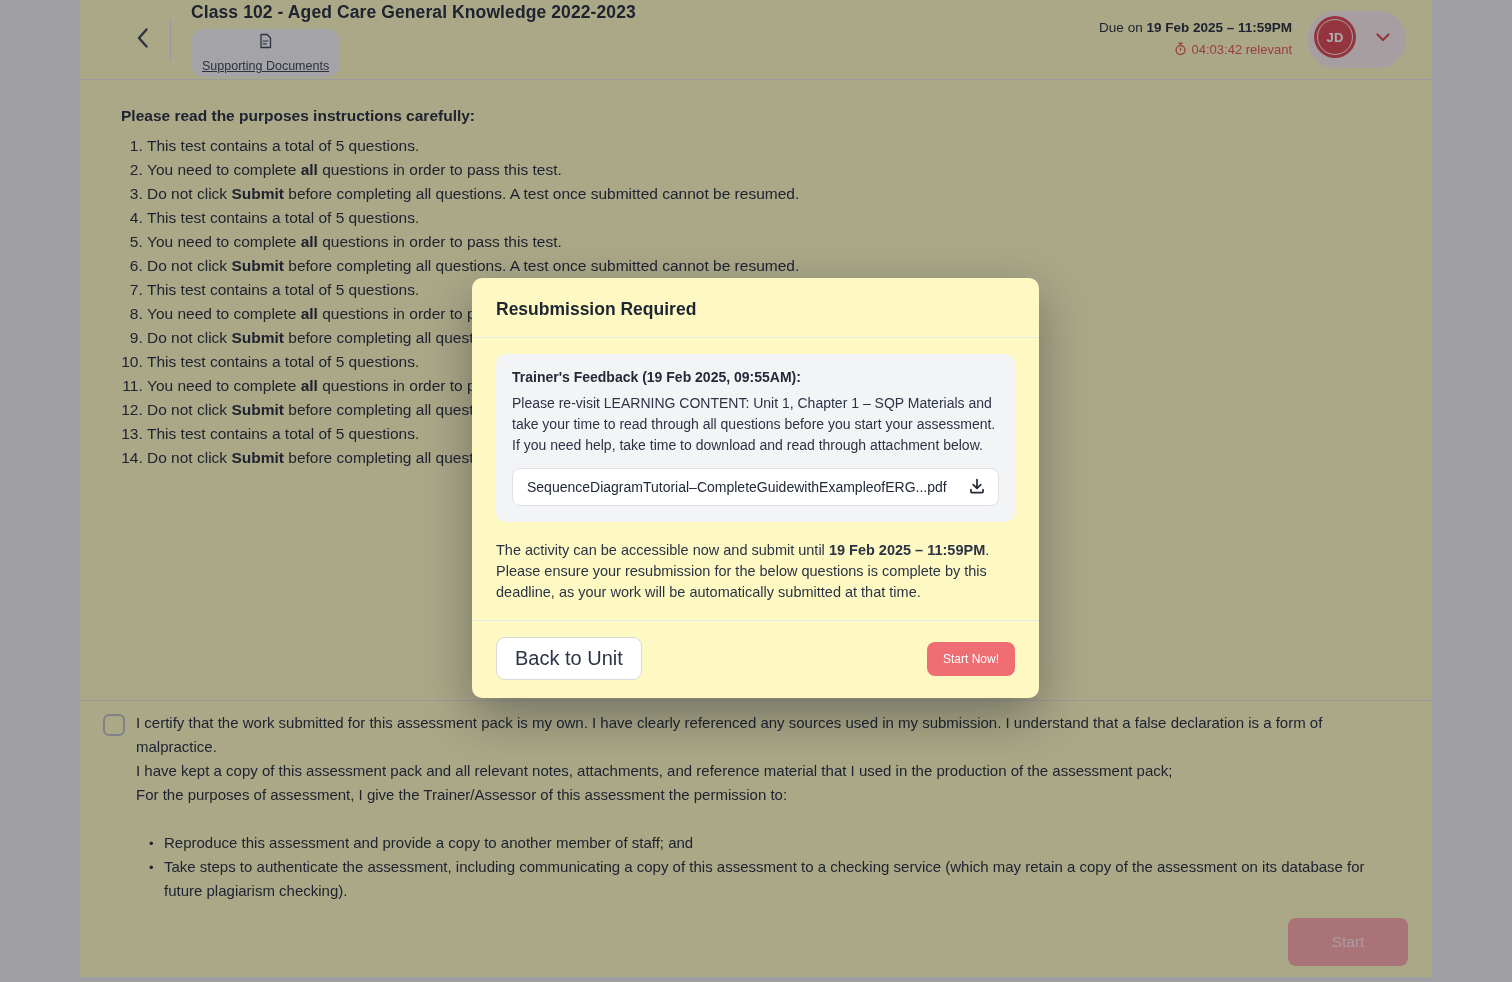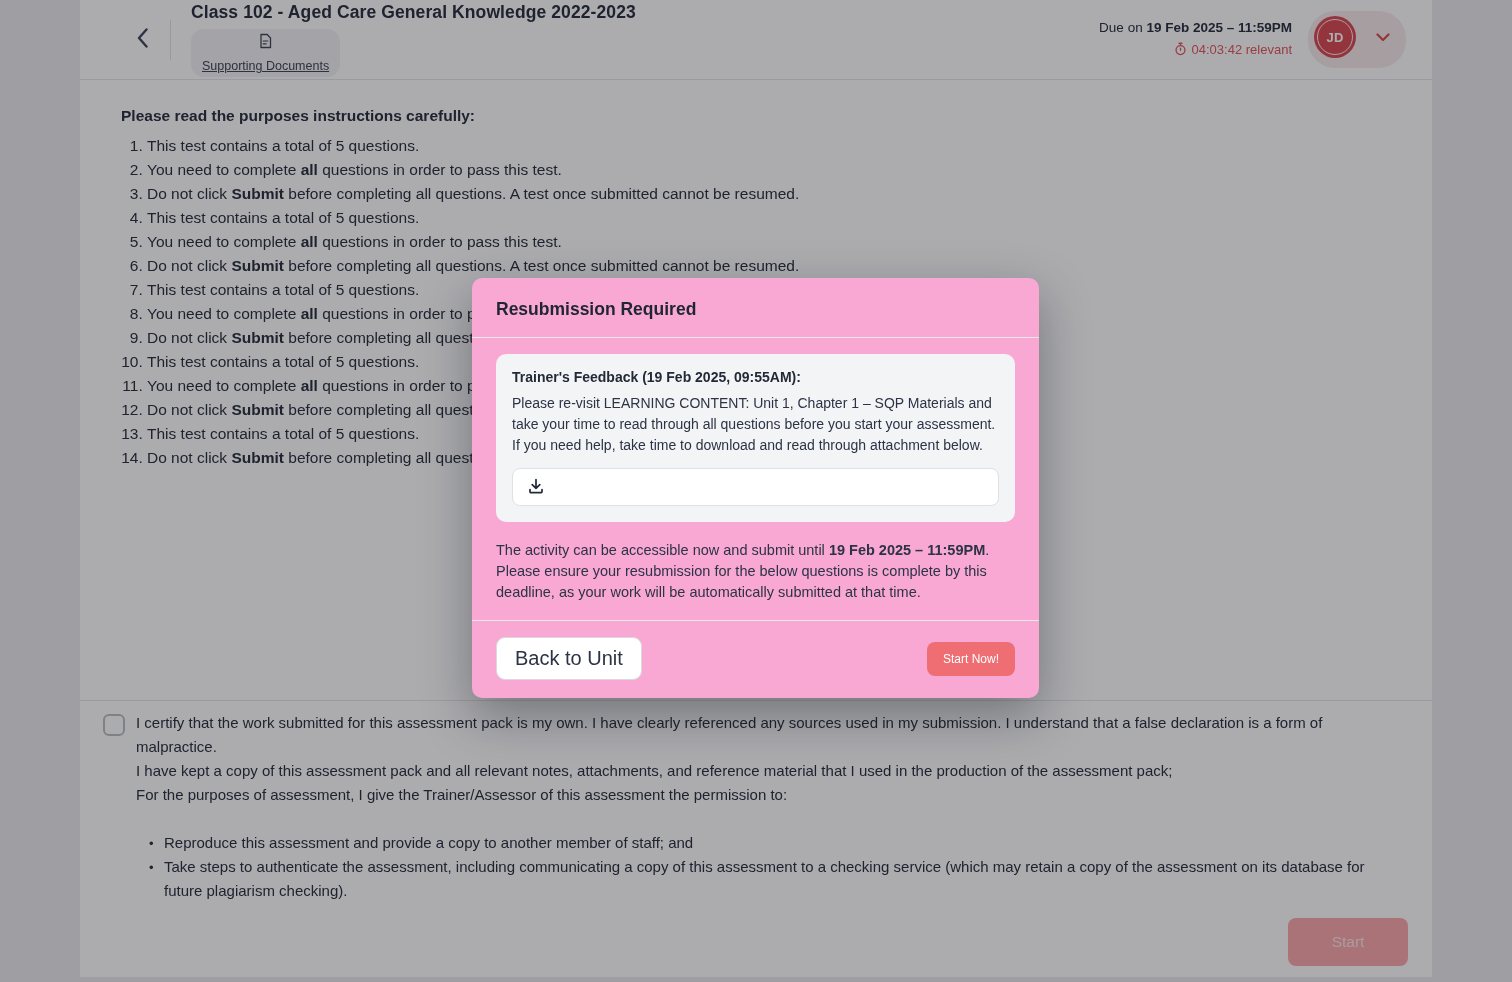--- a/index.html
+++ b/index.html
@@ -9,21 +9,21 @@
     background: #e9e9ec;
     color: #232a39;
     overflow: hidden;
   }
   .screen { position: relative; width: 1512px; height: 982px; }
 
   
   .card {
     position: absolute; left: 80px; top: 0;
     width: 1352px; height: 977px;
-    background: #ffffff;
+    background: #fef9c3;
     display: flex; flex-direction: column;
   }
 
   
   .card-header {
     flex: 0 0 80px; height: 80px;
     border-bottom: 1px solid #e3e4e8;
     display: flex; align-items: center;
     padding: 0 26px 0 48px;
   }
@@ -88,21 +88,21 @@
     position: absolute; right: 24px; bottom: 11px;
     width: 120px; height: 48px; border: none; border-radius: 8px;
     background: #faa6aa; color: #fde4e6; font-size: 15.5px;
     font-family: inherit; cursor: not-allowed;
   }
 
   
   .overlay { position: absolute; inset: 0; background: rgba(24,26,32,.36); z-index: 10; }
   .modal {
     position: absolute; left: 472px; top: 278px; width: 567px;
-    background: #f9a8d4; border-radius: 10px; z-index: 20;
+    background: #fef9c3; border-radius: 10px; z-index: 20;
     box-shadow: 0 18px 50px rgba(15,18,25,.35);
   }
   .modal-header { padding: 21px 24px 17px; border-bottom: 1px solid #e8e9ec; }
   .modal-title { font-size: 17.5px; font-weight: bold; color: #1f2633; }
   .modal-body { padding: 16px 24px 0; }
   .feedback-box { background: #f3f4f6; border-radius: 10px; padding: 15px 16px 16px; }
   .fb-title { font-size: 14px; font-weight: bold; color: #222a38; }
   .fb-text { font-size: 14px; line-height: 21px; color: #2b3345; margin-top: 8px; }
   .file-chip {
     margin-top: 12px; background: #fff; border: 1px solid #dfe1e6; border-radius: 8px;
@@ -223,20 +223,21 @@
 
   <div class="modal" role="dialog">
     <div class="modal-header">
       <div class="modal-title">Resubmission Required</div>
     </div>
     <div class="modal-body">
       <div class="feedback-box">
         <div class="fb-title">Trainer's Feedback (19 Feb 2025, 09:55AM):</div>
         <div class="fb-text">Please re-visit LEARNING CONTENT: Unit 1, Chapter 1 – SQP Materials and take your time to read through all questions before you start your assessment. If you need help, take time to download and read through attachment below.</div>
         <button class="file-chip">
+          <span class="file-name">SequenceDiagramTutorial–CompleteGuidewithExampleofERG...pdf</span>
           <span>
             <svg width="18" height="18" viewBox="0 0 18 18">
                 <path d="M9 2.5 v8.5 M5.2 7.6 L9 11.4 L12.8 7.6" stroke="#222a38" stroke-width="1.7" fill="none" stroke-linecap="round" stroke-linejoin="round"></path>
                 <path d="M3 12.5 v2.2 a0.9 0.9 0 0 0 0.9 0.9 h10.2 a0.9 0.9 0 0 0 0.9-0.9 v-2.2" stroke="#222a38" stroke-width="1.7" fill="none" stroke-linecap="round" stroke-linejoin="round"></path>
               </svg>
           </span>
         </button>
       </div>
       <div class="deadline"><span>The activity can be accessible now and submit until </span><b>19 Feb 2025 – 11:59PM</b><span>. Please ensure your resubmission for the below questions is complete by this deadline, as your work will be automatically submitted at that time.</span></div>
     </div>

